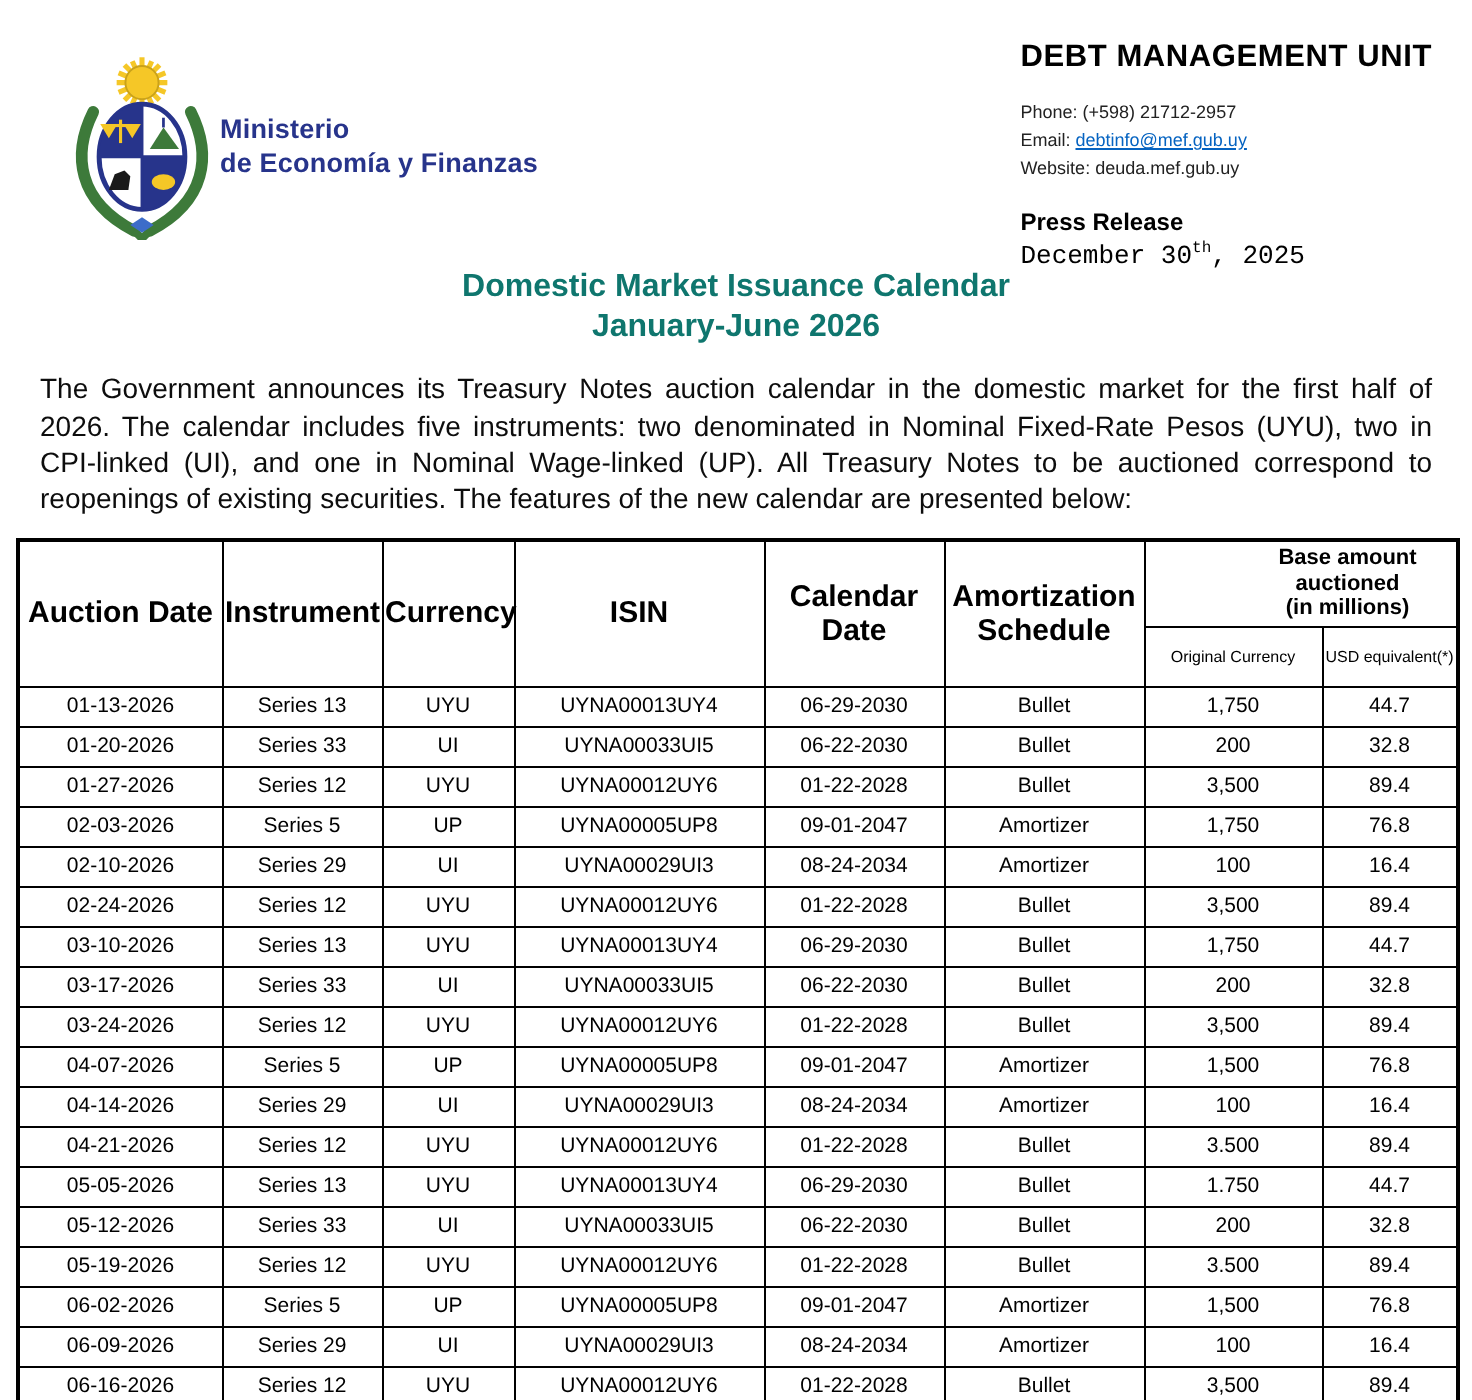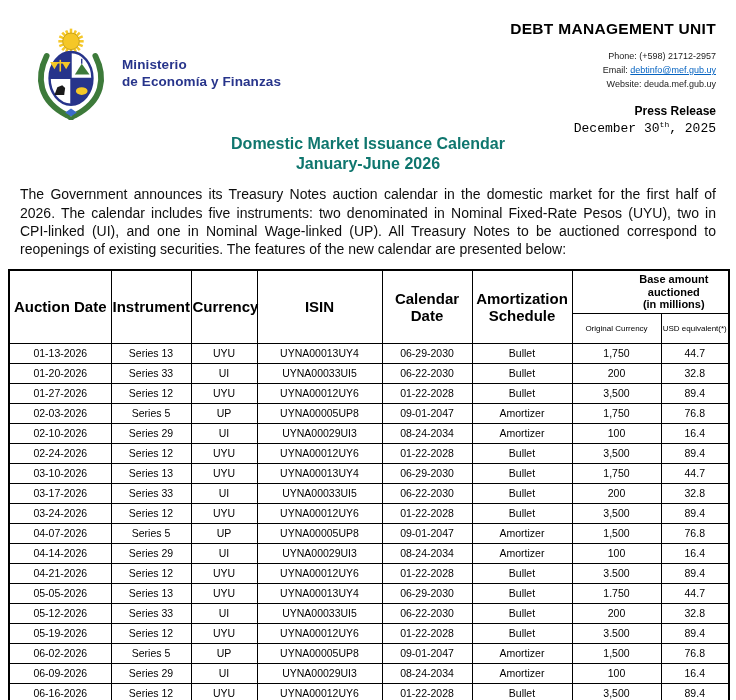--- a/index.html
+++ b/index.html
@@ -6,24 +6,24 @@
   html, body { background: #ffffff; }
   body {
     width: 736px; height: 700px; overflow: hidden;
     font-family: "Liberation Sans", "DejaVu Sans", sans-serif;
     color: #111;
   }
   .page { width: 736px; height: 700px; padding: 14px 8px 0 8px; position: relative; }
 
   
   .hdr { display: flex; justify-content: space-between; align-items: flex-start; padding: 4px 12px 0 24px; height: 112px; }
-  .logo-block { display: flex; align-items: center; gap: 12px; margin-top: 8px; }
+  .logo-block { display: flex; align-items: center; gap: 0; margin-top: 8px; }
   .crest { width: 78px; height: 94px; flex: 0 0 auto; }
   .ministry-name { font-weight: bold; font-size: 13.5px; line-height: 1.28; color: #27348b; letter-spacing: .1px; }
-  .contact-block { text-align: right; padding-top: 2px; }
+  .contact-block { text-align: left; padding-top: 2px; }
   .unit-title { font-size: 15.5px; font-weight: bold; letter-spacing: .3px; color: #000; }
   .contact-lines { margin-top: 12px; font-size: 9px; line-height: 1.55; color: #222; }
   .link { color: #0563C1; text-decoration: underline; cursor: pointer; }
   .press-release { margin-top: 12px; font-size: 12px; font-weight: bold; color: #000; }
   .date-line { margin-top: 2px; font-size: 13px; color: #000; font-family: Liberation Mono, monospace; }
   .date-line sup { font-size: 8px; }
 
   
   .doc-title { text-align: center; font-weight: bold; font-size: 16px; line-height: 1.22; margin-top: 8px; color: #0f766e; }
   .intro { margin: 12px 12px 0 12px; font-size: 14px; line-height: 1.32; text-align: justify; color: #0d0d0d; }

